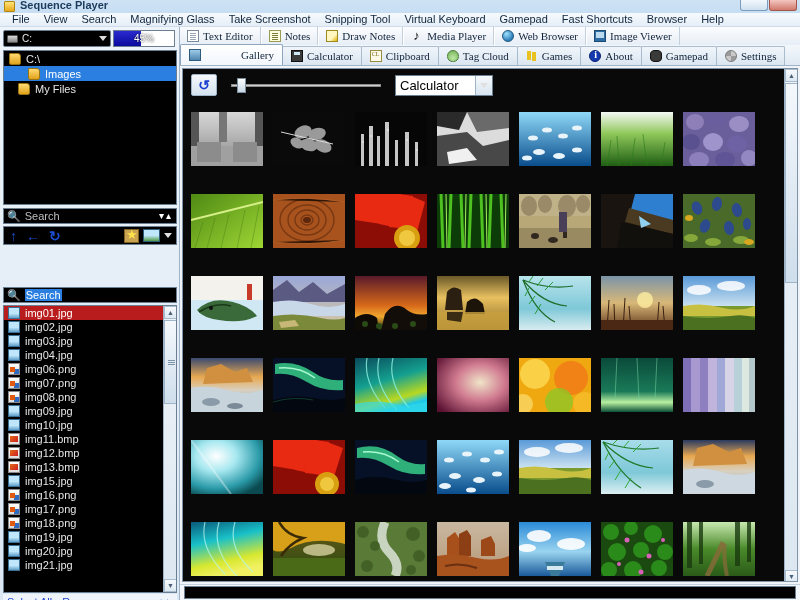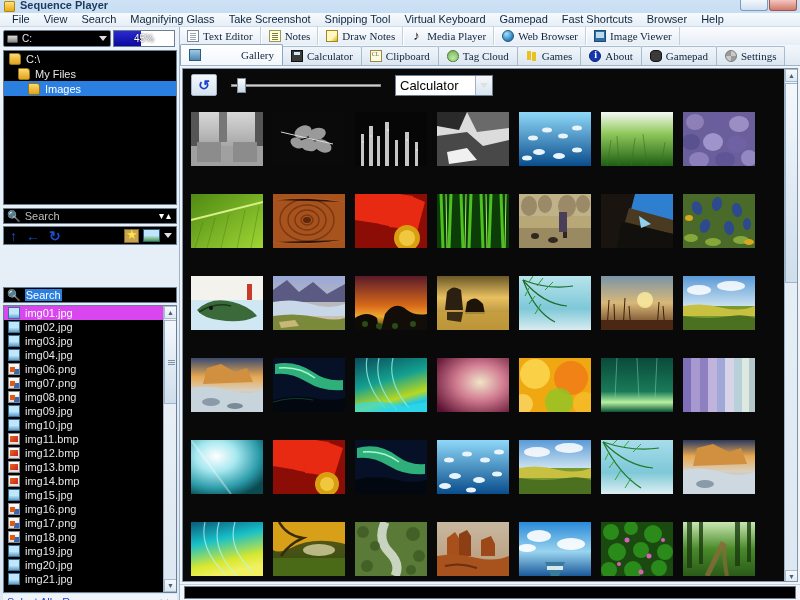--- a/index.html
+++ b/index.html
@@ -227,21 +227,21 @@
 
   .filelist {
     position: absolute; left: 3px; top: 278px; width: 174px; height: 288px;
     background: #000; border: 1px solid #6b7f93; overflow: hidden;
   }
   .file-row {
     display: flex; align-items: center; gap: 5px;
     height: 14px; padding-left: 4px;
     color: #e6e6e6; font-size: 11px; white-space: nowrap;
   }
-  .file-row.selected { background: #d946ef; color: #ffffff; }
+  .file-row.selected { background: #b91c1c; color: #ffffff; }
   .fl-scroll {
     position: absolute; right: 0; top: 0; width: 13px; bottom: 0;
     background: linear-gradient(#eef3f8,#dce7f1); border-left: 1px solid #9fb4c9;
   }
   .fl-scroll .up, .fl-scroll .down {
     position: absolute; left: 0; width: 13px; height: 13px;
     background: linear-gradient(#f6f9fc,#dde8f2); border: 1px solid #a8bccd;
     color: #4a6076; font-size: 7px; text-align: center; line-height: 11px;
   }
   .fl-scroll .up { top: 0; }
@@ -439,27 +439,27 @@
         <div class="diskbar-fill" style="width: 45%;"></div>
         <div class="diskbar-text">45%</div>
       </div>
     </div>
 
     <div class="tree">
       <div class="tree-row lvl1">
         <span class="ico ico-folder"></span>
         <span>C:\</span>
       </div>
+      <div class="tree-row lvl3 selected">
+        <span class="ico ico-folder"></span>
+        <span>Images</span>
+      </div>
       <div class="tree-row lvl2">
         <span class="ico ico-folder"></span>
         <span>My Files</span>
-      </div>
-      <div class="tree-row lvl3 selected">
-        <span class="ico ico-folder"></span>
-        <span>Images</span>
       </div>
     </div>
 
     <div class="searchbox1">
       <span class="mag">🔍</span>
       <span class="search-ph">Search</span>
       <span class="spin-updown">▾▴</span>
     </div>
 
     <div class="navrow">
@@ -520,24 +520,20 @@
         <span class="ico ico-bmp"></span>
         <span>img11.bmp</span>
       </div>
       <div class="file-row">
         <span class="ico ico-bmp"></span>
         <span>img12.bmp</span>
       </div>
       <div class="file-row">
         <span class="ico ico-bmp"></span>
         <span>img13.bmp</span>
-      </div>
-      <div class="file-row">
-        <span class="ico ico-bmp"></span>
-        <span>img14.bmp</span>
       </div>
       <div class="file-row">
         <span class="ico ico-img"></span>
         <span>img15.jpg</span>
       </div>
       <div class="file-row">
         <span class="ico ico-png"></span>
         <span>img16.png</span>
       </div>
       <div class="file-row">

